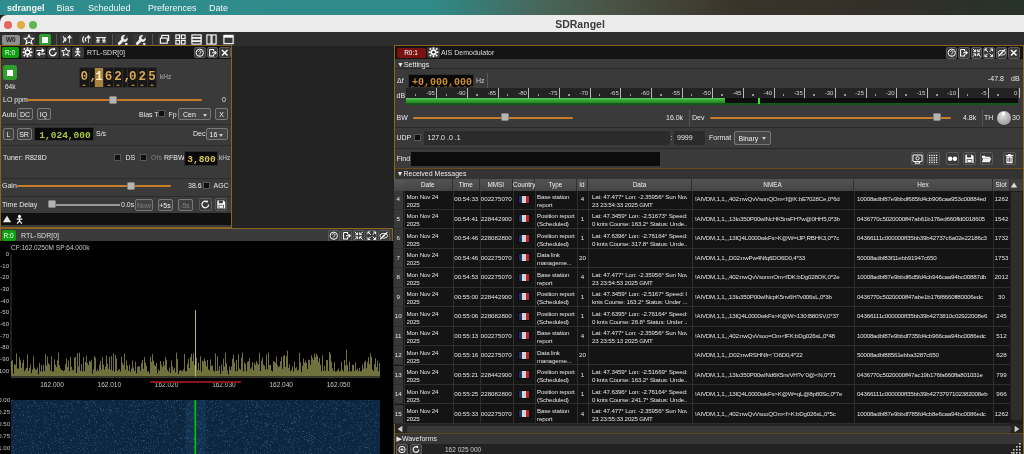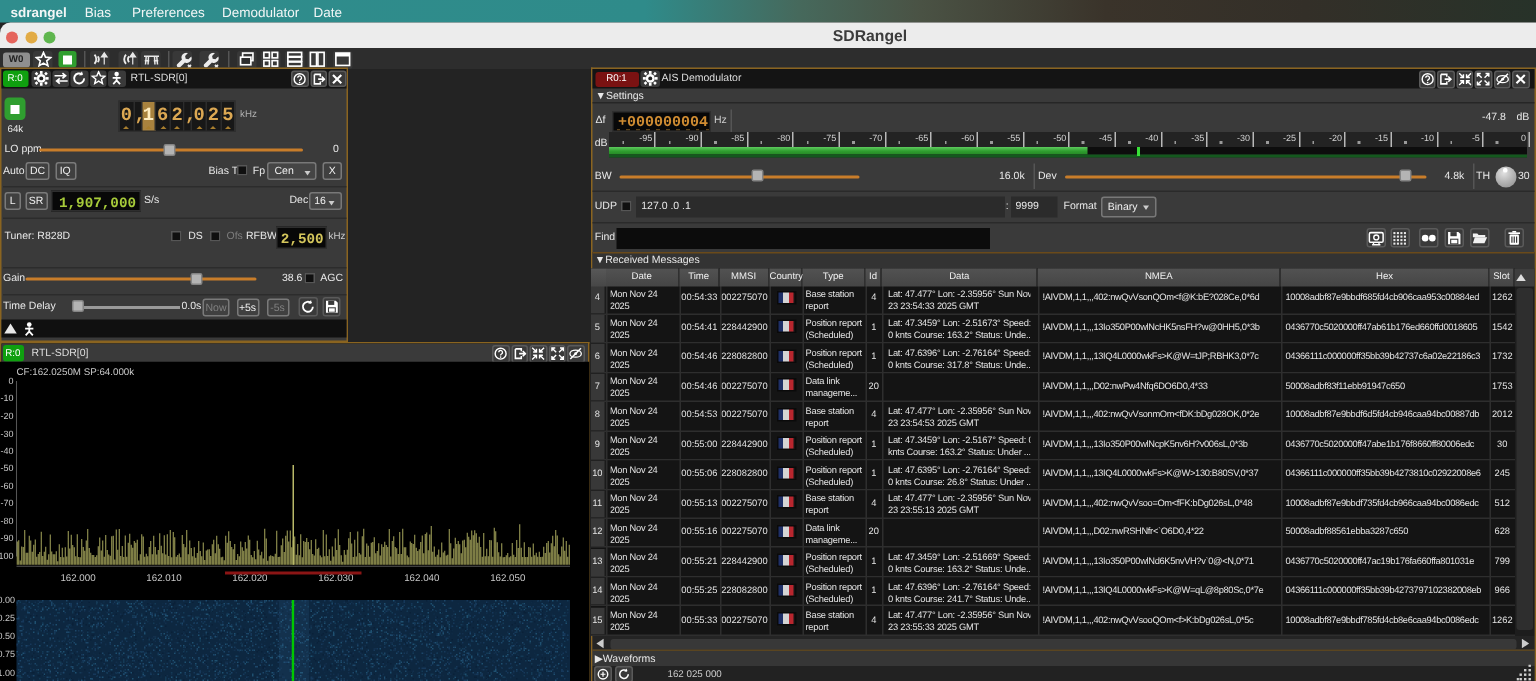--- a/index.html
+++ b/index.html
@@ -53,22 +53,22 @@
 
 .mlbl { position:absolute; top:1.5px; width:24px; text-align:right; font-size:6px; color:#d2d2d2; }
 .mtick { position:absolute; top:0; width:1px; height:10px; background:#b8b8b8; }
 .mminor { position:absolute; top:6px; width:1.5px; height:2px; background:#9a9a9a; }
 </style></head>
 <body>
 
 <div id="menubar" class="abs">
   <span style="left:7px;font-weight:bold">sdrangel</span>
   <span style="left:56.5px">Bias</span>
-  <span style="left:88px">Preferences</span>
-  <span style="left:148px">Demodulator</span>
+  <span style="left:88px">Scheduled</span>
+  <span style="left:148px">Preferences</span>
   <span style="left:209px">Date</span>
 </div>
 
 <div id="titlebar" class="abs"></div>
 <div class="tl" style="left:4px;background:#e5645c"></div>
 <div class="tl" style="left:16.5px;background:#e2ab45"></div>
 <div class="tl" style="left:29px;background:#5fb64e"></div>
 <div class="abs" style="left:540px;top:18px;width:80px;text-align:center;font-size:10.5px;font-weight:bold;color:#3c3c3c">SDRangel</div>
 
 <div id="toolbar" class="abs"></div>
@@ -265,34 +265,34 @@
   <div class="btn" style="left:214px;top:62px;width:13px;height:12px;line-height:11px">X</div>
 
   <div class="abs" style="left:1px;top:77.5px;width:229px;height:1px;background:#2c2c2c"></div>
   <div class="abs" style="left:1px;top:98.5px;width:229px;height:1px;background:#2c2c2c"></div>
   <div class="abs" style="left:1px;top:131.5px;width:229px;height:1px;background:#2c2c2c"></div>
   <div class="abs" style="left:1px;top:150px;width:229px;height:1px;background:#2c2c2c"></div>
 
   <div class="btn" style="left:2px;top:81.5px;width:11px;height:12px;line-height:11px">L</div>
   <div class="btn" style="left:15.5px;top:81.5px;width:15px;height:12px;line-height:11px">SR</div>
   <div class="disp" style="left:33px;top:81px;width:60px;height:13.5px">
-      <div style="position:absolute;left:0;top:1.5px;width:60px;text-align:center;font-size:9.5px;color:#a7cb3a">1,907,000</div>
+      <div style="position:absolute;left:0;top:1.5px;width:60px;text-align:center;font-size:9.5px;color:#a7cb3a">1,024,000</div>
     </div>
   <div class="abs t7" style="left:95px;top:84px">S/s</div>
   <div class="abs t7" style="left:192px;top:84px">Dec</div>
   <div class="sel" style="left:204.5px;top:81.5px;width:22px;height:12px;line-height:11px;padding-left:3px">16</div>
 
   <div class="abs t7" style="left:2px;top:108px">Tuner: R828D</div>
   <div class="cb" style="left:113px;top:107.5px"></div>
   <div class="abs t7" style="left:124.5px;top:108px">DS</div>
   <div class="cb" style="left:139px;top:107.5px"></div>
   <div class="abs t7" style="left:150px;top:108px;color:#7d7d7d">Ofs</div>
   <div class="abs t7" style="left:163px;top:108px">RFBW</div>
   <div class="disp" style="left:182.5px;top:105px;width:34px;height:14.5px">
-      <div style="position:absolute;left:0;top:2px;width:34px;text-align:center;font-size:9.5px;color:#d4c65c">2,500</div>
+      <div style="position:absolute;left:0;top:2px;width:34px;text-align:center;font-size:9.5px;color:#d4c65c">3,800</div>
     </div>
   <div class="abs t6" style="left:218px;top:108px;color:#ccc">kHz</div>
 
   <div class="abs t7" style="left:1px;top:136px">Gain</div>
   <div class="slider" style="left:15.5px;top:139px;width:154px"></div>
   <div class="shandle" style="left:126px;top:136px"></div>
   <div class="abs t7" style="left:187px;top:136px">38.6</div>
   <div class="cb" style="left:202px;top:136px"></div>
   <div class="abs t7" style="left:212.5px;top:136px">AGC</div>
 
@@ -473,21 +473,21 @@
     <svg width="100%" height="100%" viewBox="0 0 12 12">
       <path d="M2.5 2.5l7 7M9.5 2.5l-7 7" stroke="#fff" stroke-width="1.8"></path>
     </svg>
   </div>
 
 <div class="abs" style="left:395px;top:59px;width:628px;height:9.5px;border-bottom:1px solid #262626"></div>
 <div class="abs t7" style="left:397px;top:61px">▼Settings</div>
 
 <div class="abs t7" style="left:397px;top:77px">Δf</div>
 <div class="disp" style="left:408px;top:74px;width:66px;height:14px">
-    <div style="position:absolute;left:0;top:2px;width:66px;text-align:center;font-size:10px;color:#cf8c32">+000000004</div>
+    <div style="position:absolute;left:0;top:2px;width:66px;text-align:center;font-size:10px;color:#cf8c32">+0,000,000</div>
     <div style="position:absolute;left:2px;bottom:0;width:62px;height:1.5px;background:repeating-linear-gradient(90deg,#5e431a 0 2.5px,transparent 2.5px 6.6px)"></div>
   </div>
 <div class="abs t7" style="left:476px;top:77px;color:#ccc">Hz</div>
 <div class="abs" style="left:487px;top:73px;width:1px;height:15px;background:#555"></div>
 <div class="abs t7" style="left:988px;top:75px">-47.8</div>
 <div class="abs t7" style="left:1011px;top:75px">dB</div>
 
 <div class="abs t7" style="left:396.5px;top:92px">dB</div>
 <div class="abs" style="left:406px;top:88px;width:612px;height:17px;background:#232323">
   <div style="position:absolute;left:0;top:0;width:100%;height:10px">

